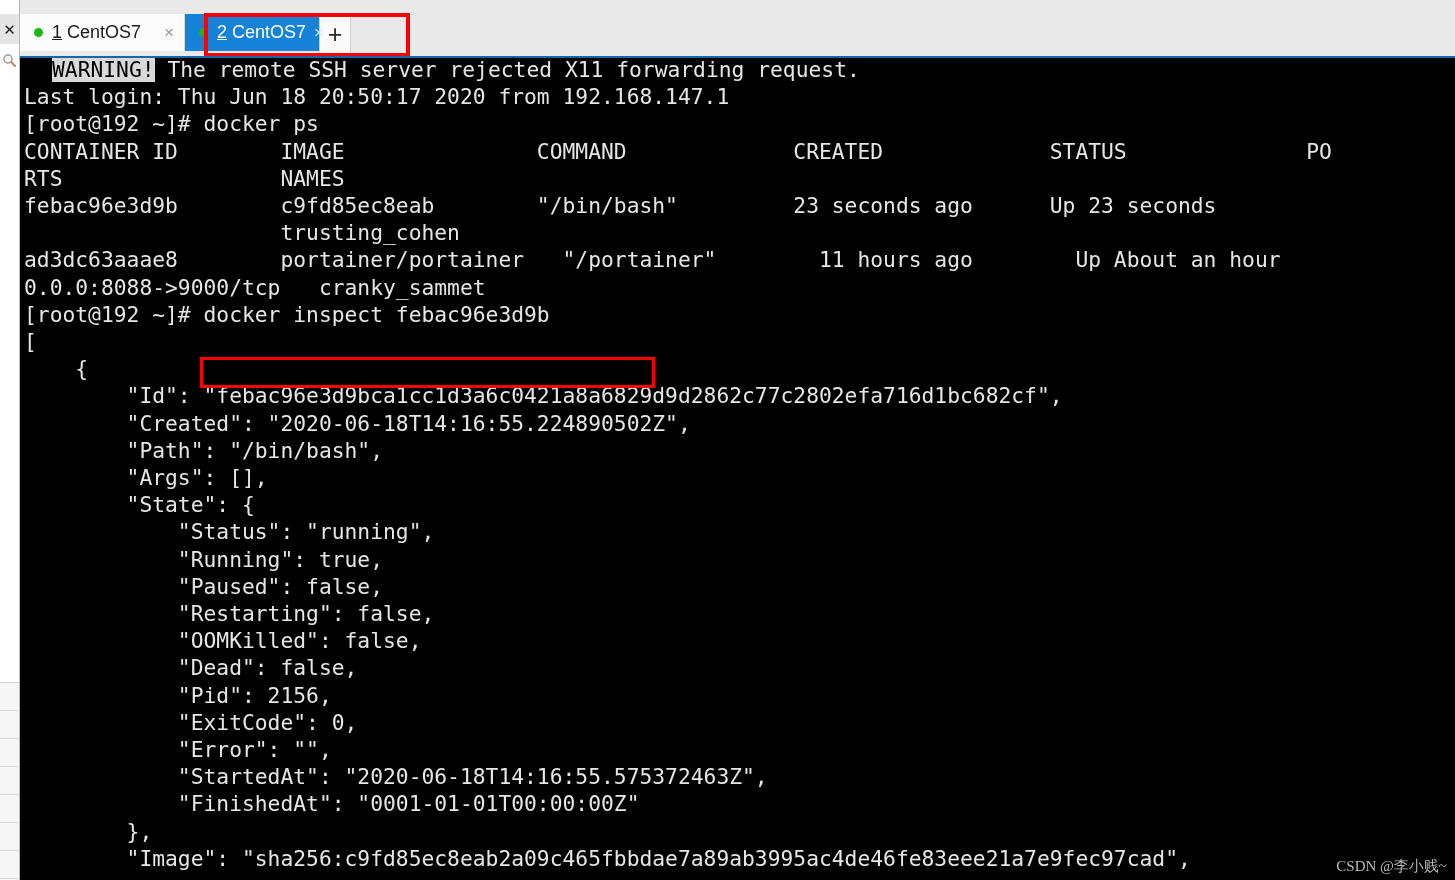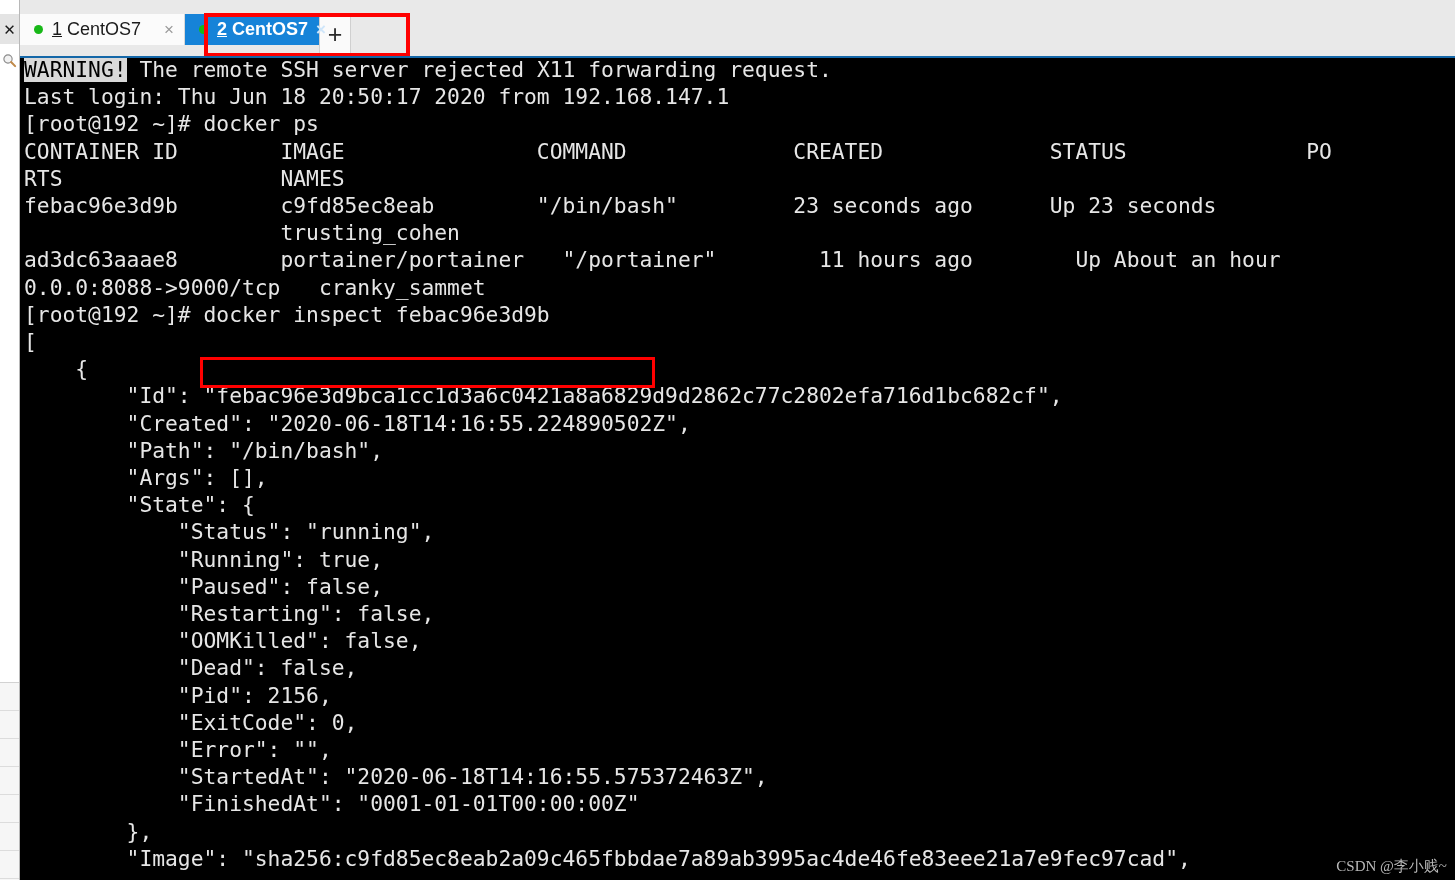--- a/index.html
+++ b/index.html
@@ -79,38 +79,38 @@
   #tabstrip {
     position: absolute;
     left: 0; top: 14px;
     height: 42px;
     display: flex;
     align-items: stretch;
   }
   .tab {
     display: flex;
     align-items: center;
-    height: 31px;
+    height: 37px;
     box-sizing: border-box;
     padding: 0 6px 0 14px;
     font-family: "Liberation Sans", sans-serif;
     font-size: 18px;
     white-space: nowrap;
     position: relative;
   }
   .tab.inactive {
     background: #fbfbfb;
     color: #1b1b1b;
     border-right: 1px solid #d8d8d8;
     width: 165px;
   }
   .tab.active {
     background: #1683d8;
     color: #ffffff;
-    font-weight: bold;
+    font-weight: normal;
     width: 134px;
   }
   .tab-dot {
     width: 9px; height: 9px;
     border-radius: 50%;
     background: #18b818;
     margin-right: 9px;
     flex: 0 0 auto;
   }
   .tab-label { flex: 1 1 auto; }
@@ -161,20 +161,21 @@
     color: #e6e6e6;
     font-family: "DejaVu Sans Mono", monospace;
     font-size: 21.3px;
     line-height: 27.2px;
     white-space: pre;
     letter-spacing: 0px;
   }
   .inv {
     background: #d9d9d9;
     color: #000000;
+    margin-left: 28px;
   }
   #cmd-highlight {
     position: absolute;
     left: 180px; top: 299px;
     width: 455px; height: 31px;
     border: 3px solid #ff0000;
     box-sizing: border-box;
     pointer-events: none;
   }
   #watermark {

